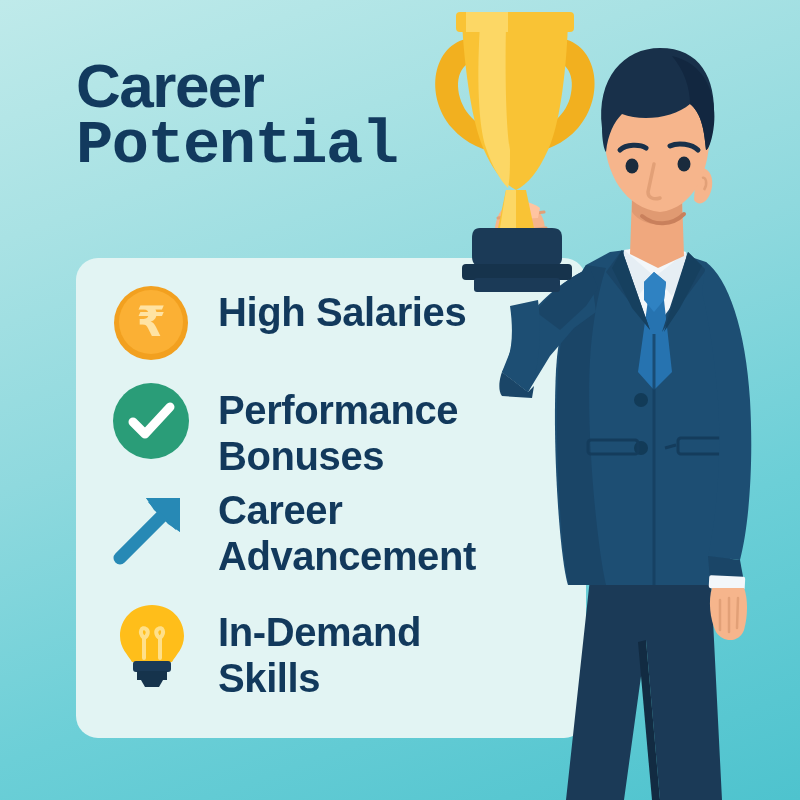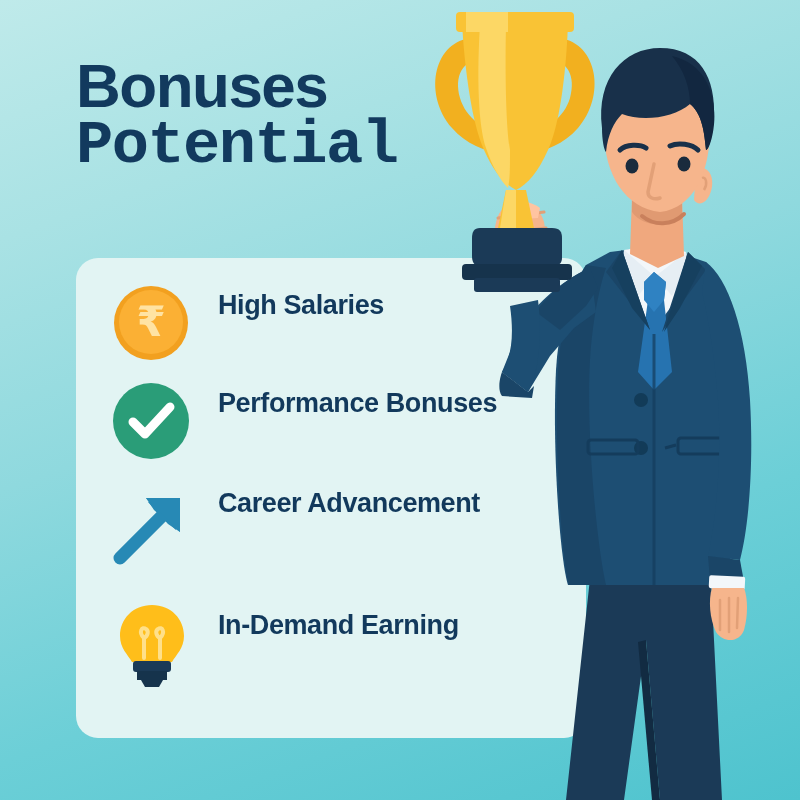--- a/index.html
+++ b/index.html
@@ -57,21 +57,21 @@
   .row-3 { top:344px; }
 
   .icon-slot {
     width:82px; height:82px;
     position:relative;
     flex:0 0 82px;
   }
   .row-label {
     margin-left:26px;
     color:#12395c;
-    font-size:27px;
+    font-size:40px;
     font-weight:bold;
     line-height:1.14;
     letter-spacing:-0.4px;
     max-width:300px;
     padding-top:8px;
   }
   .row-2 .row-label { padding-top:2px; }
   .row-3 .row-label { padding-top:8px; }
 
   
@@ -111,21 +111,21 @@
   
   #person { position:absolute; left:410px; top:0; width:390px; height:800px; }
   #person svg { display:block; }
 </style>
 </head>
 <body>
 
 <div id="stage">
 
   <div id="title">
-    <span class="l1">Bonuses</span>
+    <span class="l1">Career</span>
     <span class="l2">Potential</span>
   </div>
 
   <div id="card">
 
     <div class="row row-0">
       <div class="icon-slot">
         <div class="coin-outer"></div>
         <div class="coin-inner"></div>
         <div class="coin-glyph">₹</div>
@@ -165,21 +165,21 @@
             <path d="M38 3 C57 3 70 17 70 34 C70 46 62 53 58 60 L18 60 C14 53 6 46 6 34 C6 17 19 3 38 3 Z" fill="#ffbe1a"></path>
             <path d="M30 56 L30 36 M46 56 L46 36" stroke="#ffe08a" stroke-width="4" stroke-linecap="round"></path>
             <path d="M30 36 C24 30 28 24 32 27 C35 29 34 34 30 36 Z" fill="none" stroke="#ffe08a" stroke-width="4"></path>
             <path d="M46 36 C52 30 48 24 44 27 C41 29 42 34 46 36 Z" fill="none" stroke="#ffe08a" stroke-width="4"></path>
             <rect x="19" y="59" width="38" height="11" rx="3" fill="#1b3a57"></rect>
             <rect x="23" y="69" width="30" height="9" fill="#16334c"></rect>
             <path d="M27 78 L49 78 L45 85 L31 85 Z" fill="#16334c"></path>
           </svg>
         </div>
       </div>
-      <div class="row-label">In-Demand Earning</div>
+      <div class="row-label">In-Demand Skills</div>
     </div>
 
   </div>
 
   <div id="person">
     <svg width="390" height="800" viewBox="0 0 390 800">
 
       <path d="M182 560 L300 560 L312 800 L250 800 L236 640 L214 800 L156 800 Z" fill="#1b3a57"></path>
       <path d="M236 640 L250 800 L242 800 L228 642 Z" fill="#122b42"></path>
 

